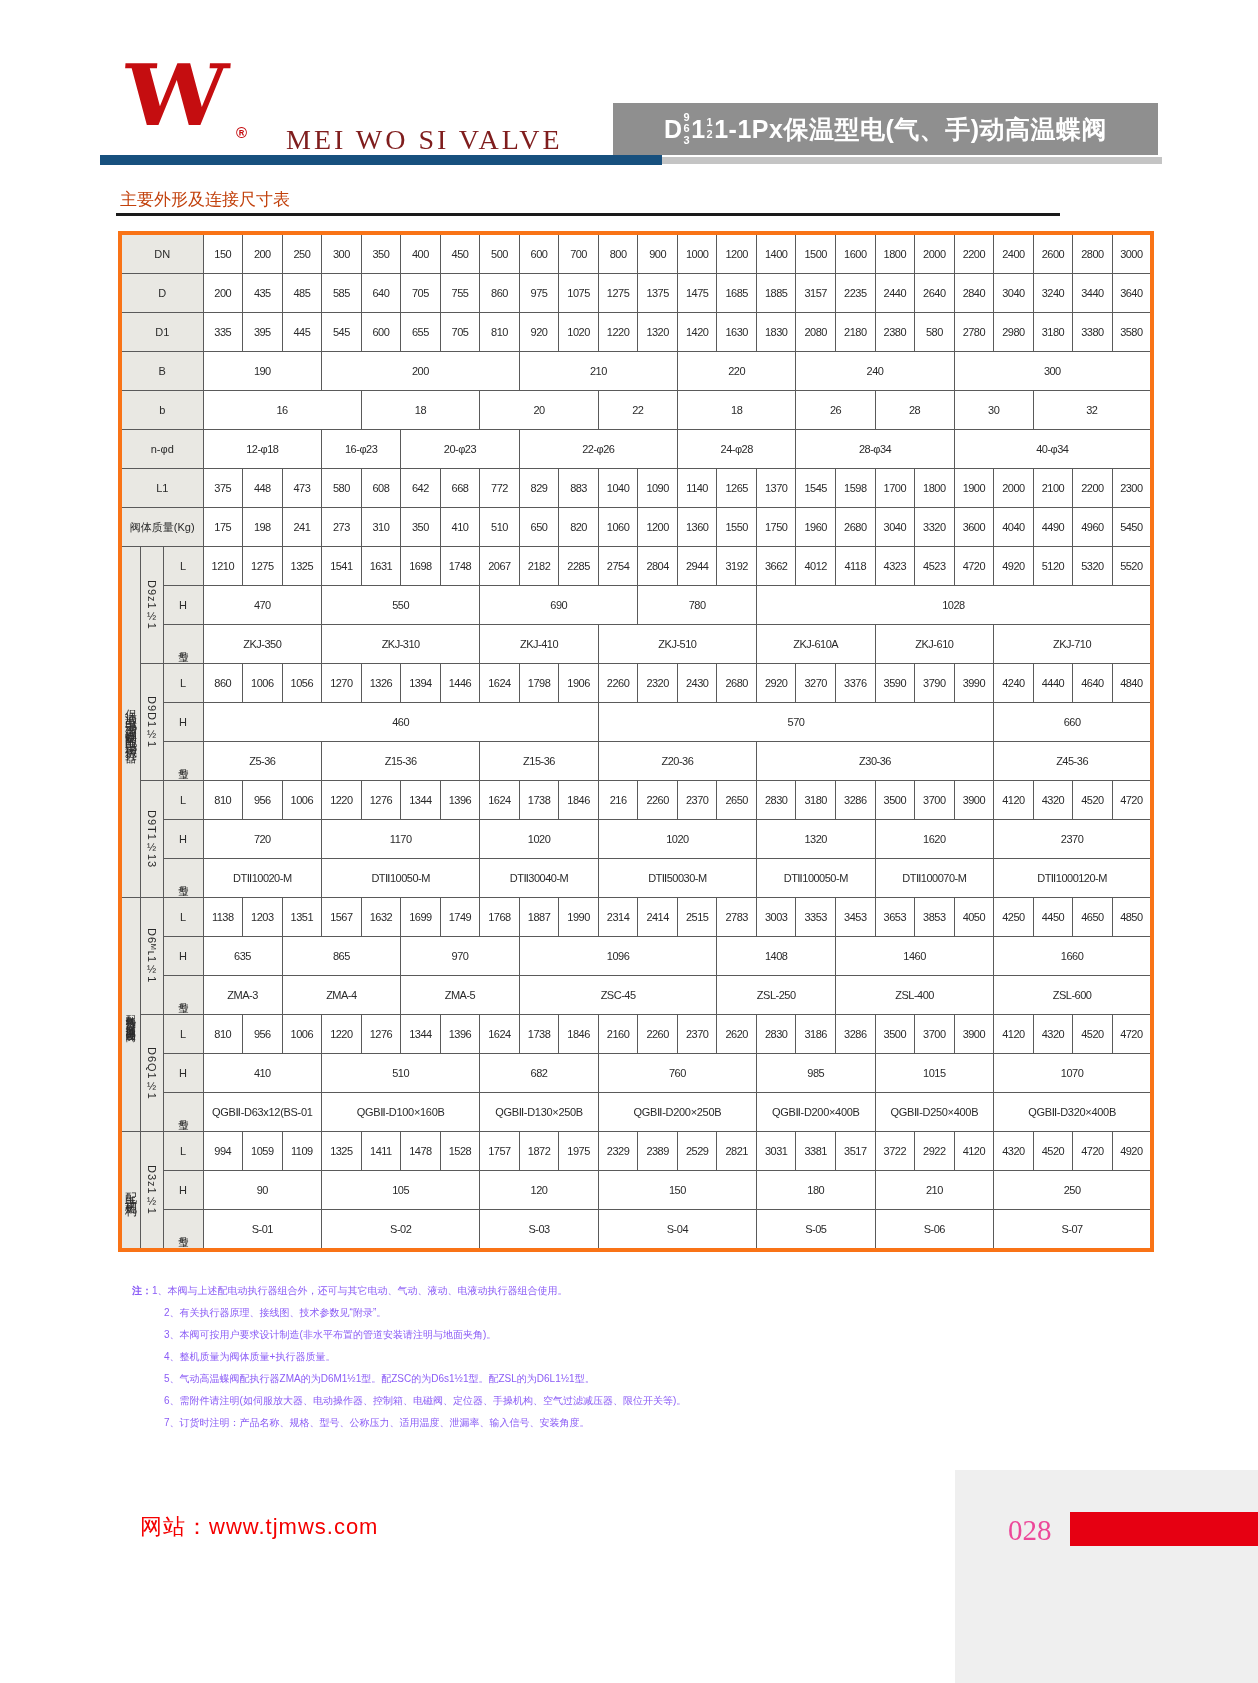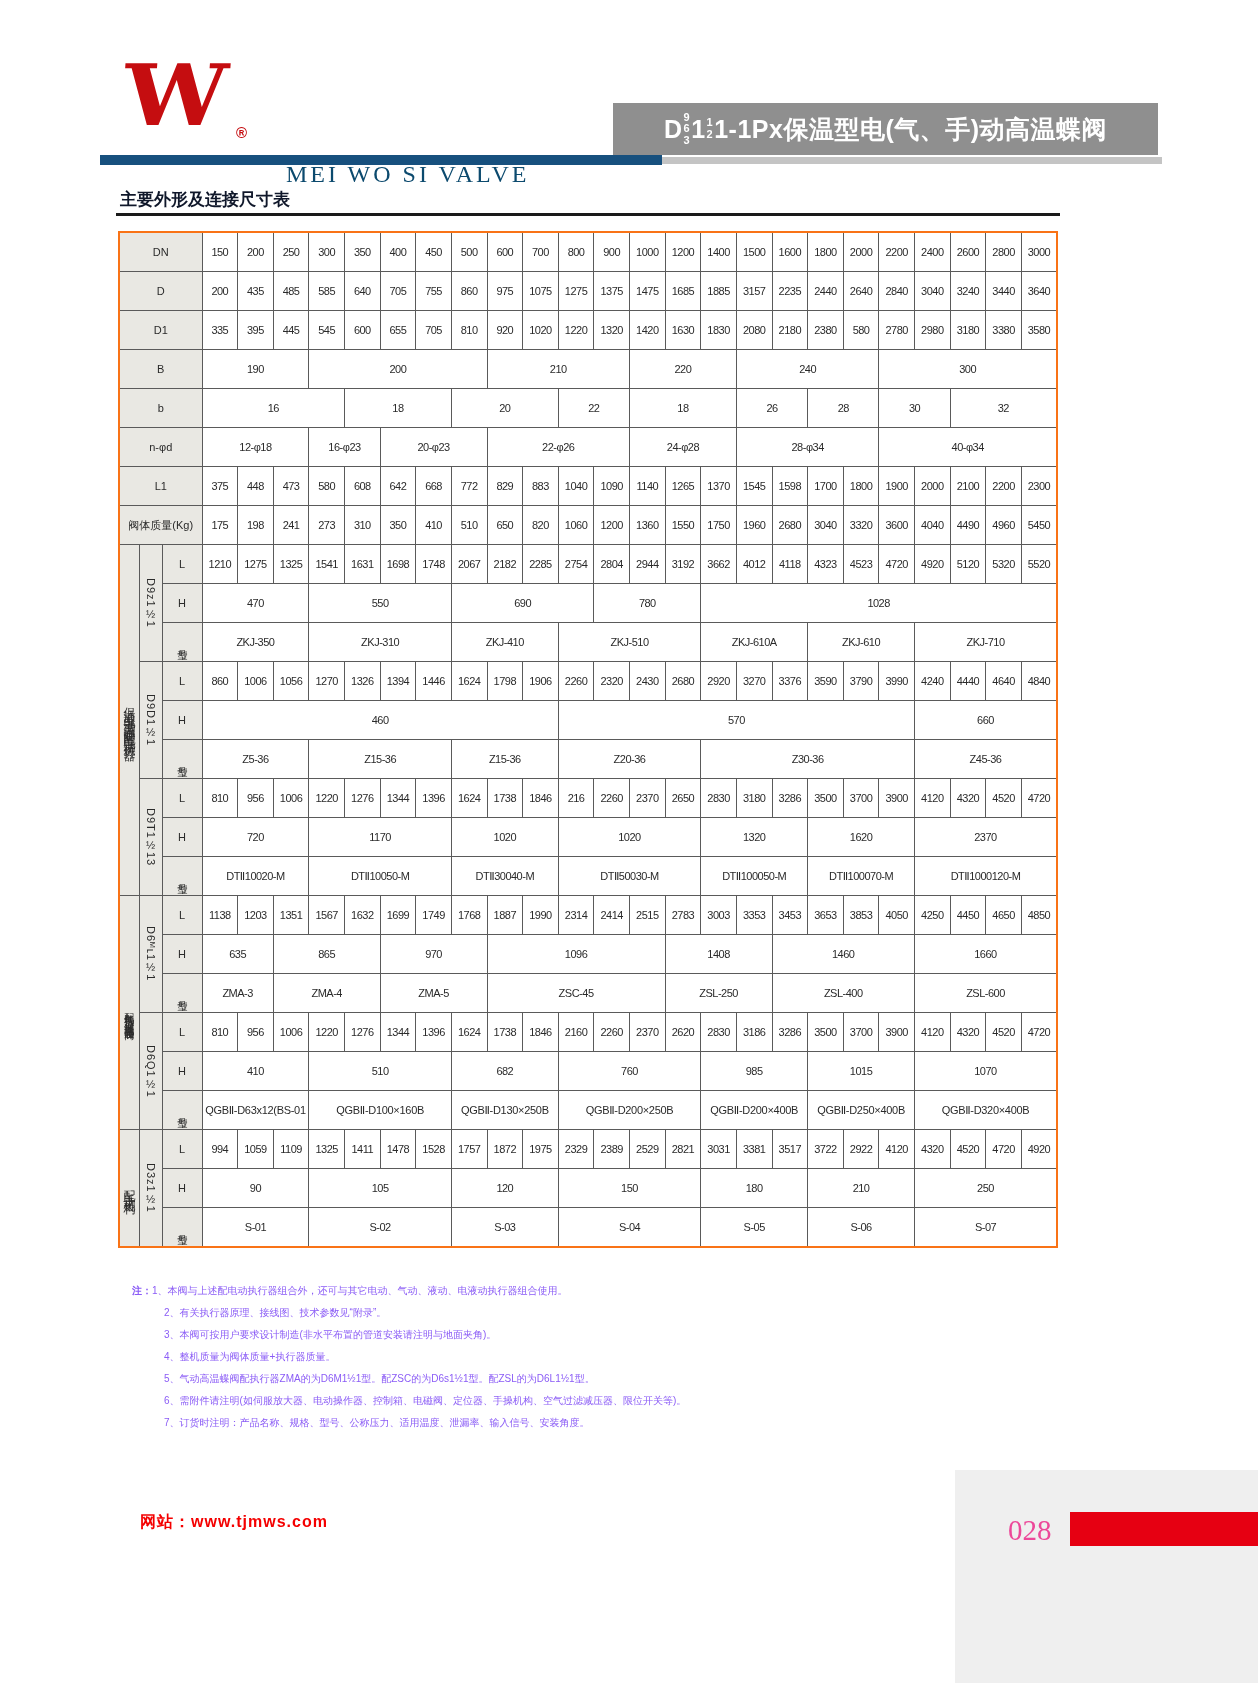--- a/index.html
+++ b/index.html
@@ -13,39 +13,39 @@
     position:absolute;left:6px;top:-2px;font-family:"DejaVu Serif",serif;font-weight:bold;
     font-size:92px;line-height:1;color:#c50d10;transform:skewX(-4deg) scaleY(.92);
   }
   .logo-reg{position:absolute;left:118px;top:72px;font-size:15px;color:#c50d10;font-weight:bold;}
   .brand-cn{
     position:absolute;left:158px;top:12px;font-family:"DejaVu Serif",serif;font-weight:bold;
     font-size:44px;letter-spacing:12px;color:#141414;white-space:nowrap;
   }
   .brand-en{
     position:absolute;left:168px;top:72px;font-family:"Liberation Serif",serif;
-    font-size:24px;letter-spacing:3px;color:#0c4a6e;white-space:nowrap;margin-top:37px;
+    font-size:28px;letter-spacing:3px;color:#7f1d1d;white-space:nowrap;
   }
   .model-banner{
     position:absolute;left:613px;top:103px;width:545px;height:52px;background:#8f8f8f;
     color:#fff;display:flex;align-items:center;justify-content:center;font-size:25px;
     font-weight:bold;letter-spacing:0.5px;white-space:nowrap;
   }
   .stack3{display:inline-flex;flex-direction:column;font-size:11px;line-height:1.05;
     font-weight:bold;vertical-align:middle;margin:0 1px;}
   .frac2{display:inline-flex;flex-direction:column;font-size:11px;line-height:1.05;
     font-weight:bold;vertical-align:middle;margin:0 1px;}
   .bar-gray{position:absolute;left:100px;top:157px;width:1062px;height:7px;background:#c4c4c4;}
   .bar-blue{position:absolute;left:100px;top:155px;width:562px;height:10px;background:#17507e;}
   
-  .section-title{position:absolute;left:120px;top:188px;font-size:17px;font-weight:bold;color:#0f172a;}
+  .section-title{position:absolute;left:120px;top:188px;font-size:17px;font-weight:normal;color:#c2410c;}
   .section-rule{position:absolute;left:116px;top:213px;width:944px;height:3px;background:#1a1a1a;}
   
   .tbl-wrap{position:absolute;left:118px;top:231px;width:940px;}
-  table.dim{border-collapse:collapse;table-layout:fixed;width:940px;border:2px solid #f97316;}
+  table.dim{border-collapse:collapse;table-layout:fixed;width:1036px;border:4px solid #f97316;}
   table.dim th,table.dim td{
     border:1px solid #5a5a5a;padding:0;text-align:center;vertical-align:middle;
     font-weight:normal;height:38px;font-size:11px;color:#2a2a2a;overflow:hidden;
   }
   table.dim th{background:#e9e8e3;}
   td.num{background:#fff;letter-spacing:-0.5px;}
   td.small-model{font-size:7.5px;letter-spacing:-0.3px;margin-top:8px;}
   th.rowlabel{font-size:11.5px;}
   th.sublabel{font-size:11px;}
   .vlabel{writing-mode:vertical-rl;text-orientation:upright;margin:0 auto;
@@ -56,21 +56,21 @@
     font-size:11px;letter-spacing:1px;}
   .vtiny{writing-mode:vertical-rl;text-orientation:mixed;margin:0 auto;
     font-size:10px;letter-spacing:0;}
   
   .notes{position:absolute;left:132px;top:1284px;width:1000px;font-size:10px;color:#8b5cf6;}
   .note-line{margin-bottom:8px;white-space:nowrap;}
   .note-prefix{font-weight:bold;}
   .note-line.indent{padding-left:32px;}
   
   .footer-gray{position:absolute;left:955px;top:1470px;width:303px;height:213px;background:#efefef;}
-  .footer-site{position:absolute;left:140px;top:1512px;font-size:16px;font-weight:bold;color:#f40000;letter-spacing:1px;}
+  .footer-site{position:absolute;left:140px;top:1512px;font-size:22px;font-weight:normal;color:#f40000;letter-spacing:1px;}
   .page-number{position:absolute;left:1008px;top:1514px;font-family:"Liberation Serif",serif;font-size:29px;color:#ec4899;}
   .footer-red{position:absolute;left:1070px;top:1512px;width:188px;height:34px;background:#e60012;}
 </style>
 </head>
 <body>
 
 <div class="logo-wrap">
   <div class="logo-mark">W</div>
   <div class="logo-reg">®</div>
   <div class="brand-en">MEI WO SI VALVE</div>

